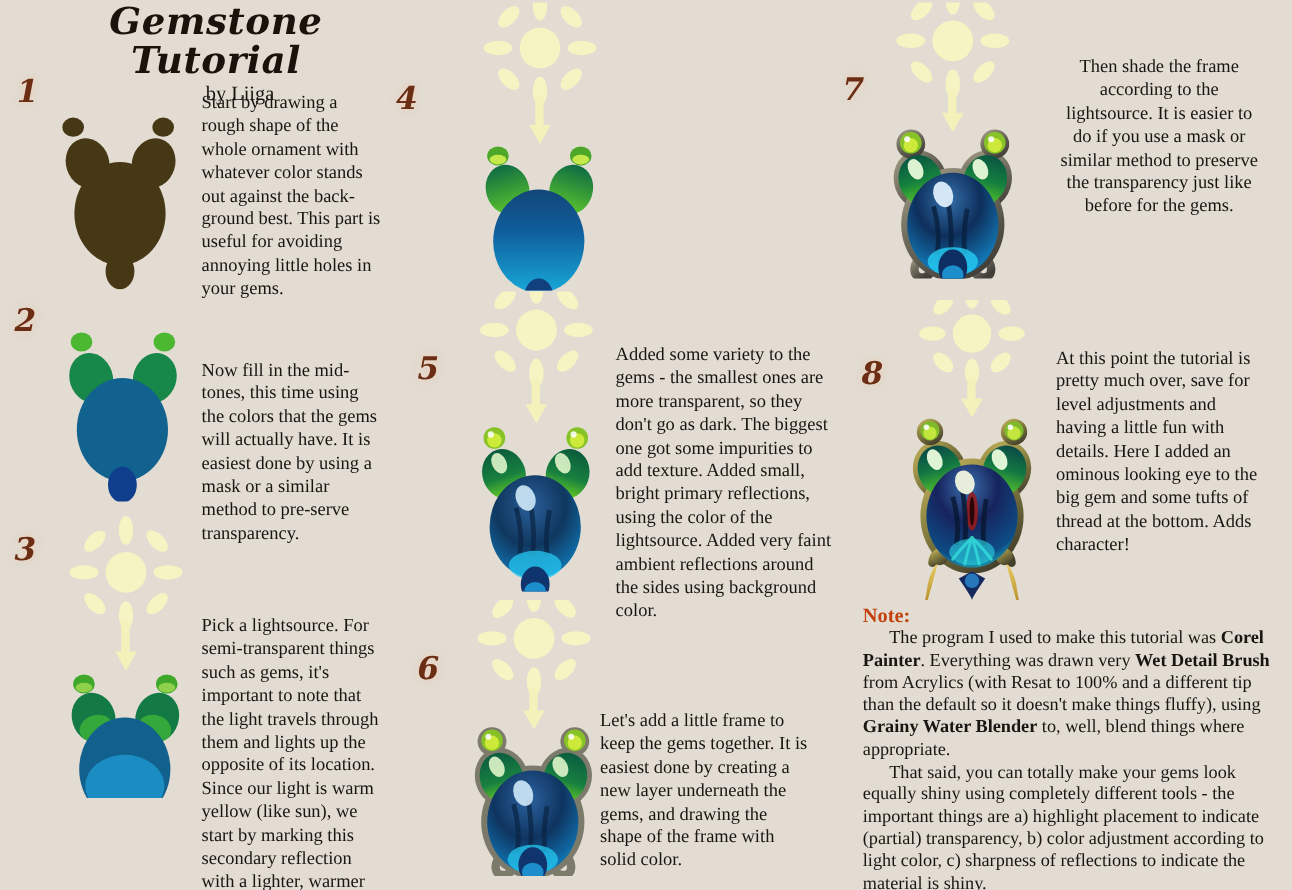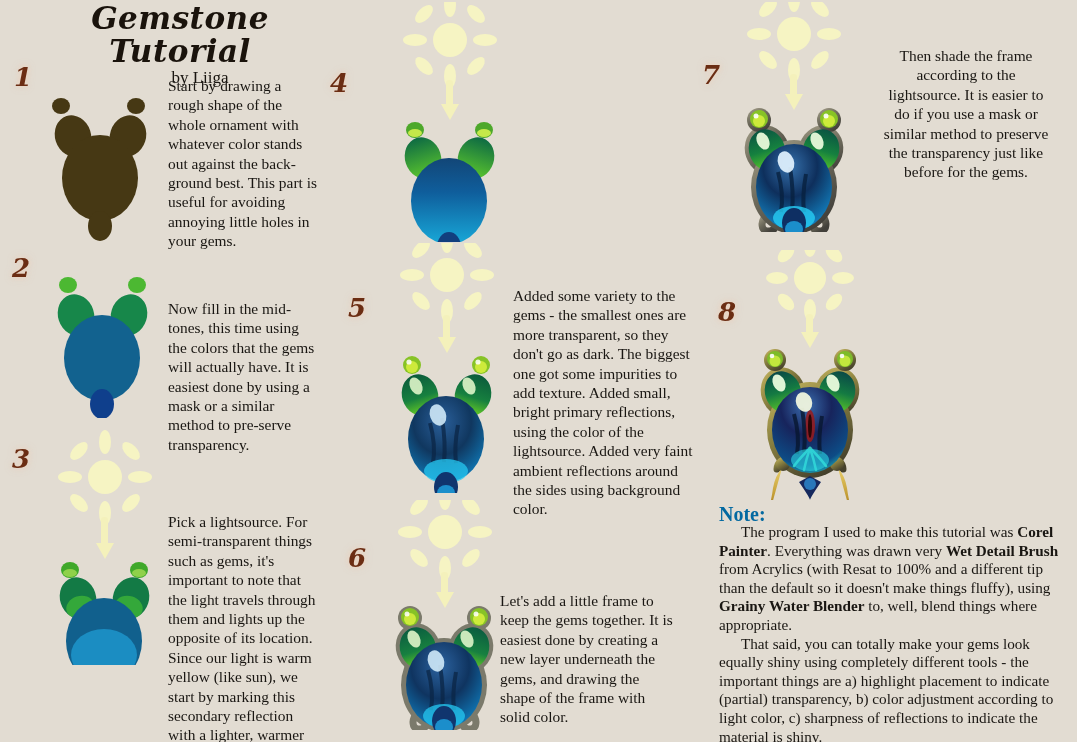--- a/index.html
+++ b/index.html
@@ -53,22 +53,22 @@
     font-size:15.4px;
     line-height:19.4px;
     color:#191612;
     text-align:left;
   }
 
   .note-head{
     position:absolute;
     font-family:"Liberation Serif", serif;
     font-weight:bold;
-    font-size:20px;
-    color:#0369a1;
+    font-size:17px;
+    color:#c2410c;
   }
   .note-body{
     position:absolute;
     font-family:"Liberation Serif", serif;
     font-size:15.2px;
     line-height:18.6px;
     color:#191612;
     text-align:left;
   }
   .note-body p{margin:0;text-indent:22px;}
@@ -466,20 +466,21 @@
         <path d="M80 198 q-4 12 -6 22"></path>
         <path d="M80 198 q4 12 6 22"></path>
         <path d="M80 198 q10 10 16 18"></path>
       </g>
       <ellipse cx="80" cy="210" rx="19" ry="11" fill="#2bd9e6" opacity="0.6"></ellipse>
       <ellipse cx="74" cy="152" rx="8" ry="10" transform="rotate(-20 74 152)" fill="#f0f6de" opacity="0.95"></ellipse>
       <path d="M80 226 l-11 6 q11 16 11 18 q0 -2 11 -18z" fill="#16295e"></path>
       <ellipse cx="80" cy="234" rx="6" ry="6" fill="#2a7fc4" opacity="0.9"></ellipse>
     </svg>
   </div>
+  <div class="para" style="left:880px;top:289px;width:172px;">At this point the tutorial is pretty much over, save for level adjustments and having a little fun with details. Here I added an ominous looking eye to the big gem and some tufts of thread at the bottom. Adds character!</div>
 
   <div class="note-head" style="left:719px;top:503px;">Note:</div>
   <div class="note-body" style="left:719px;top:523px;width:350px;">
     <p><span>The program I used to make this tutorial was </span><b>Corel Painter</b><span>. Everything was drawn very </span><b>Wet Detail Brush</b><span> from Acrylics (with Resat to 100% and a different tip than the default so it doesn't make things fluffy), using </span><b>Grainy Water Blender</b><span> to, well, blend things where appropriate.</span></p>
     <p>That said, you can totally make your gems look equally shiny using completely different tools - the important things are a) highlight placement to indicate (partial) transparency, b) color adjustment according to light color, c) sharpness of reflections to indicate the material is shiny.</p>
   </div>
 
 </div>
 
 </body></html>

